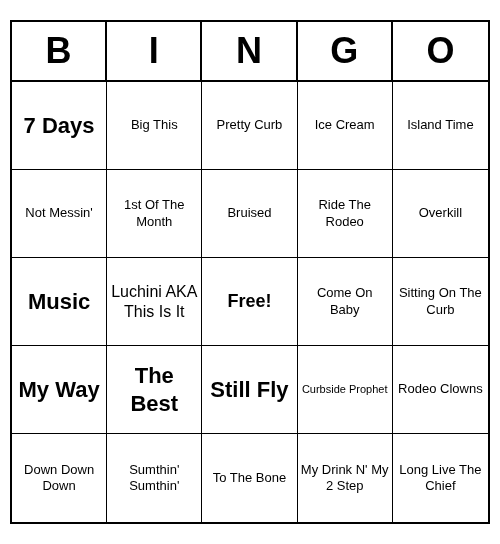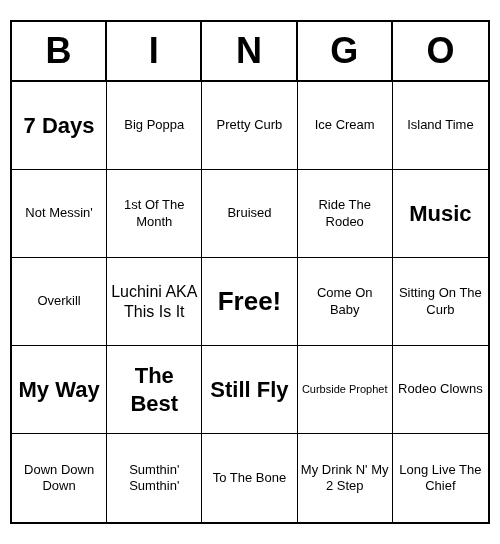--- a/index.html
+++ b/index.html
@@ -53,47 +53,47 @@
       border-right: none;
     }
     .bingo-cell:nth-child(n+21) {
       border-bottom: none;
     }
     .bingo-cell.large-text {
       font-size: 22px;
       font-weight: bold;
     }
     .bingo-cell.free {
-      font-size: 26px;
+      font-size: 18px;
       font-weight: bold;
     }
   </style>
 </head>
 <body>
 
 <div class="bingo-card">
   <div class="bingo-header">
   <div class="bingo-header-cell">B</div>
       <div class="bingo-header-cell">I</div>
       <div class="bingo-header-cell">N</div>
       <div class="bingo-header-cell">G</div>
       <div class="bingo-header-cell">O</div>
     </div>
   <div class="bingo-grid">
   <div class="bingo-cell large-text">7 Days</div>
-      <div class="bingo-cell">Big Poppa</div>
+      <div class="bingo-cell">Big This</div>
       <div class="bingo-cell">Pretty Curb</div>
       <div class="bingo-cell">Ice Cream</div>
       <div class="bingo-cell">Island Time</div>
       <div class="bingo-cell">Not Messin'</div>
       <div class="bingo-cell">1st Of The Month</div>
       <div class="bingo-cell">Bruised</div>
       <div class="bingo-cell">Ride The Rodeo</div>
+      <div class="bingo-cell">Overkill</div>
       <div class="bingo-cell large-text">Music</div>
-      <div class="bingo-cell">Overkill</div>
       <div class="bingo-cell" style="font-size: 16px;">Luchini AKA This Is It</div>
       <div class="bingo-cell free">Free!</div>
       <div class="bingo-cell">Come On Baby</div>
       <div class="bingo-cell">Sitting On The Curb</div>
       <div class="bingo-cell large-text">My Way</div>
       <div class="bingo-cell large-text">The Best</div>
       <div class="bingo-cell large-text">Still Fly</div>
       <div class="bingo-cell" style="font-size: 11px;">Curbside Prophet</div>
       <div class="bingo-cell">Rodeo Clowns</div>
       <div class="bingo-cell">Down Down Down</div>

